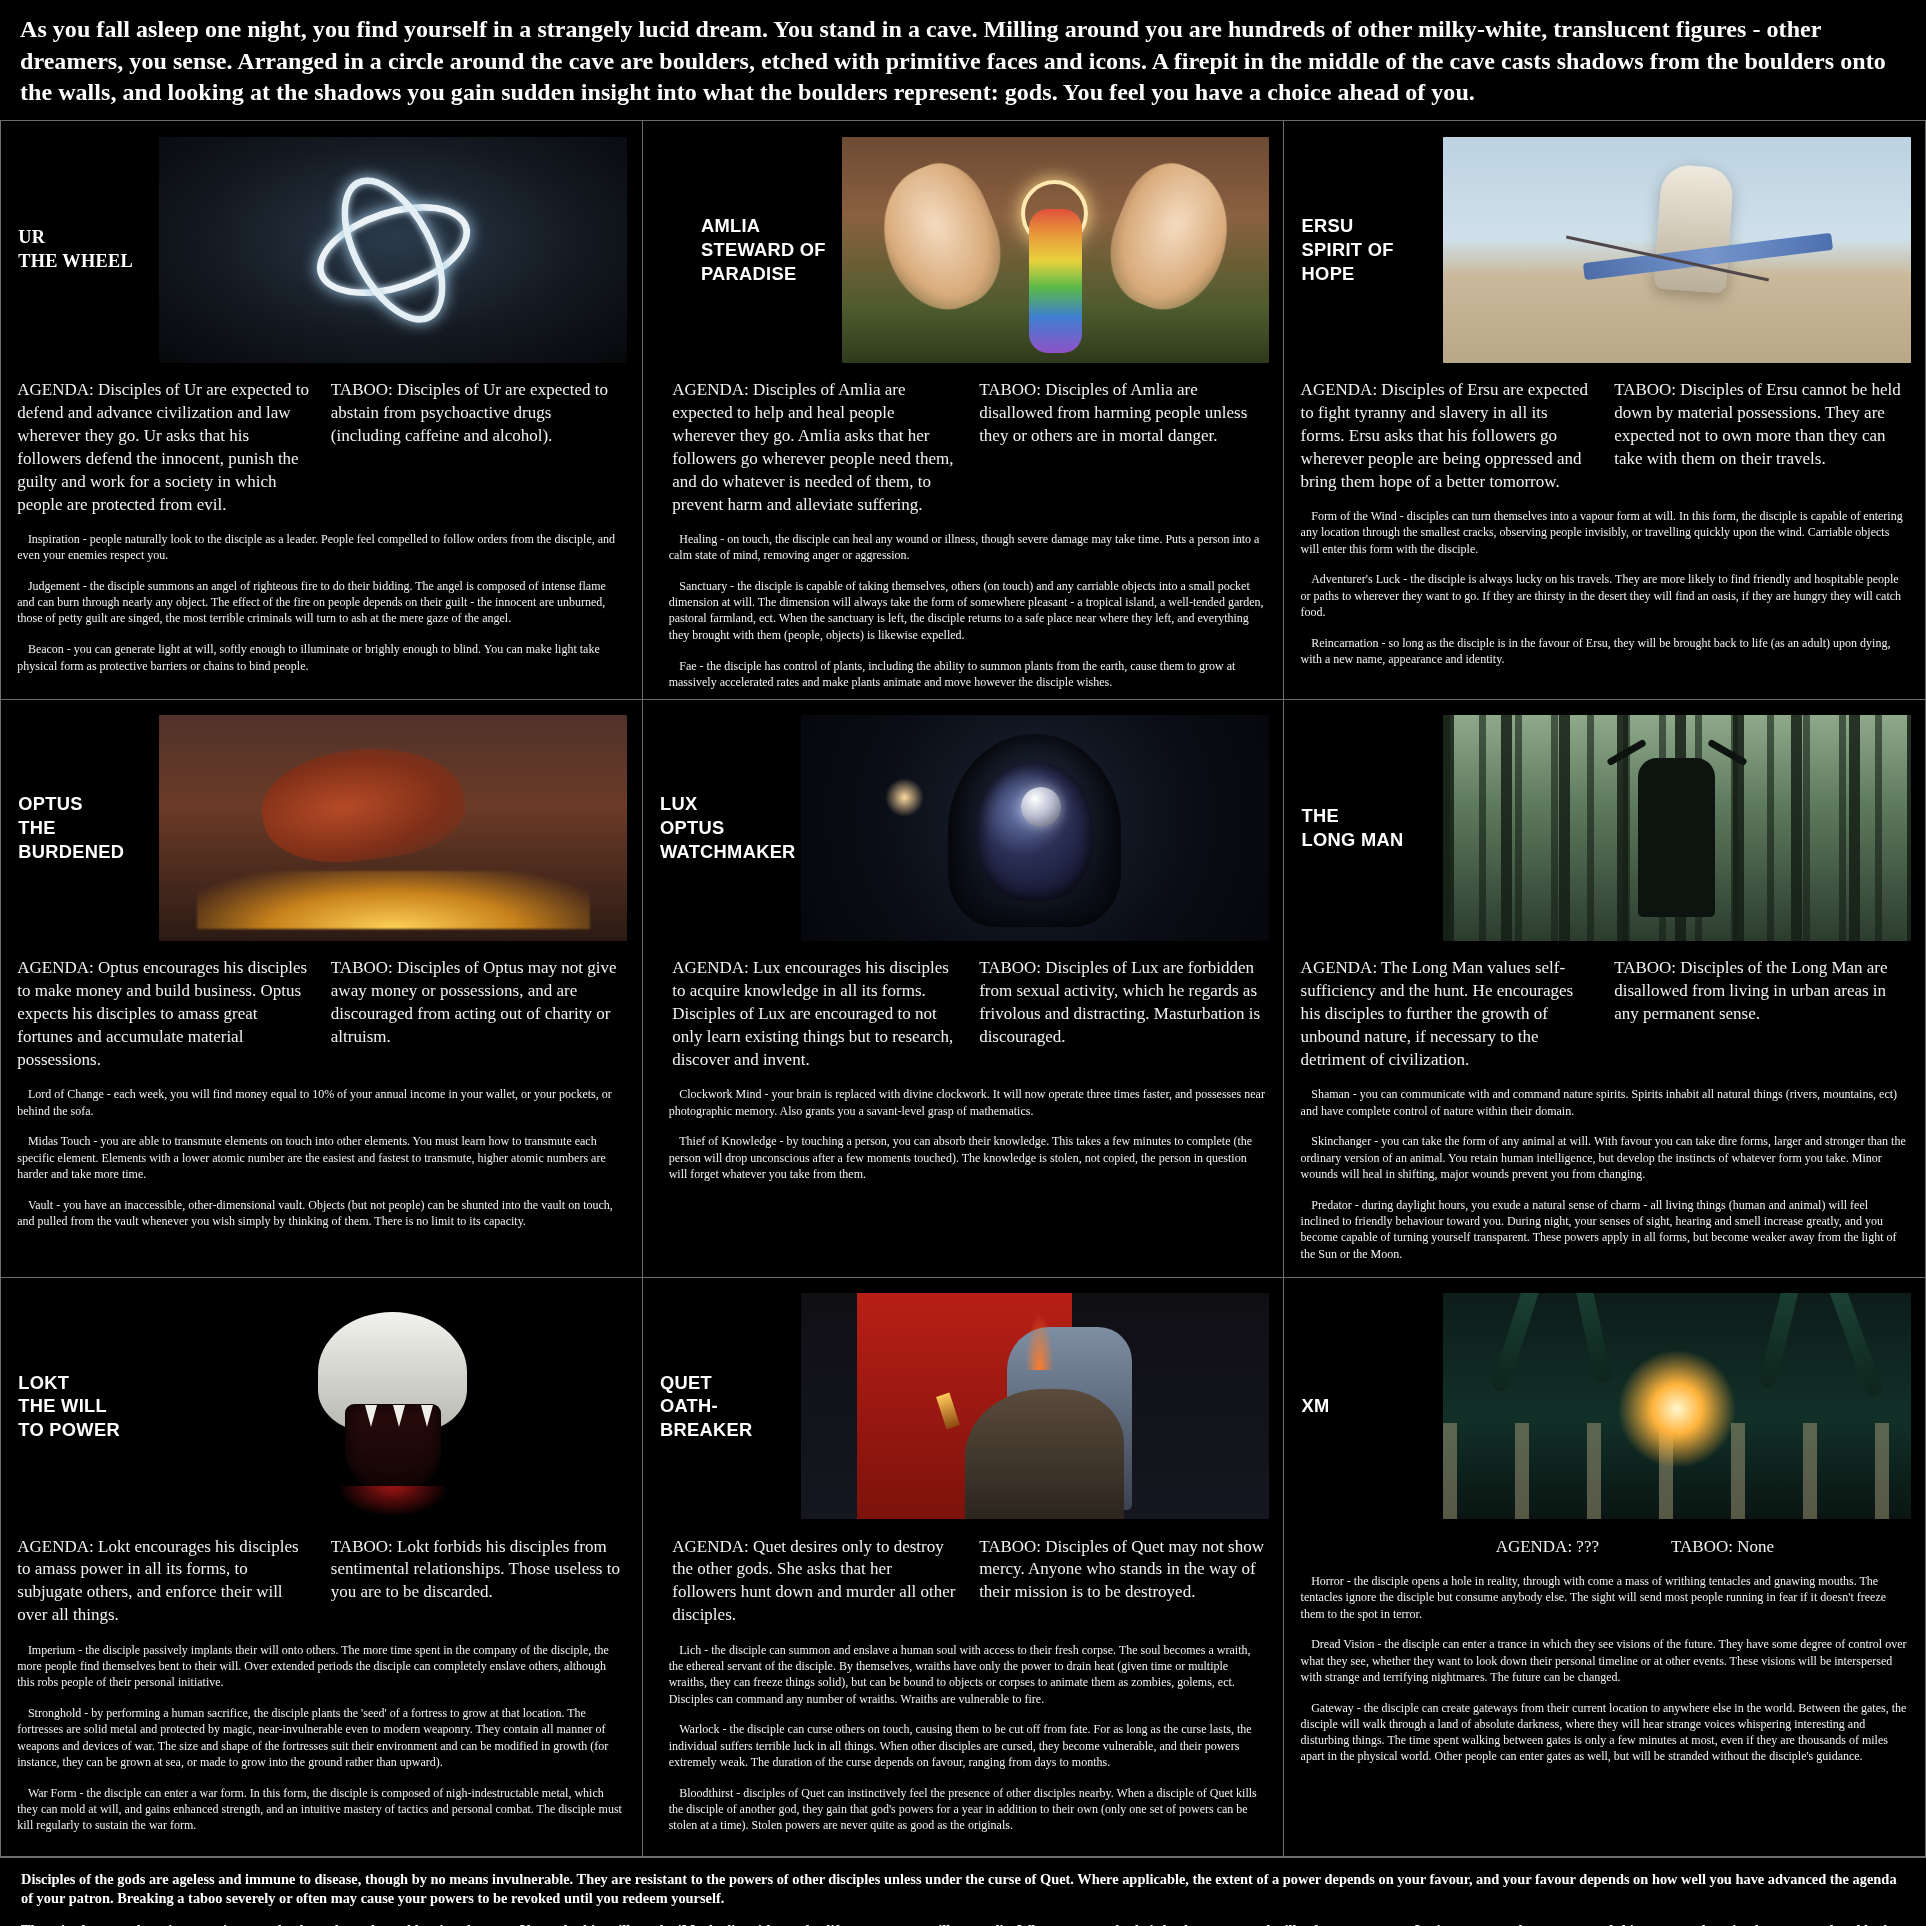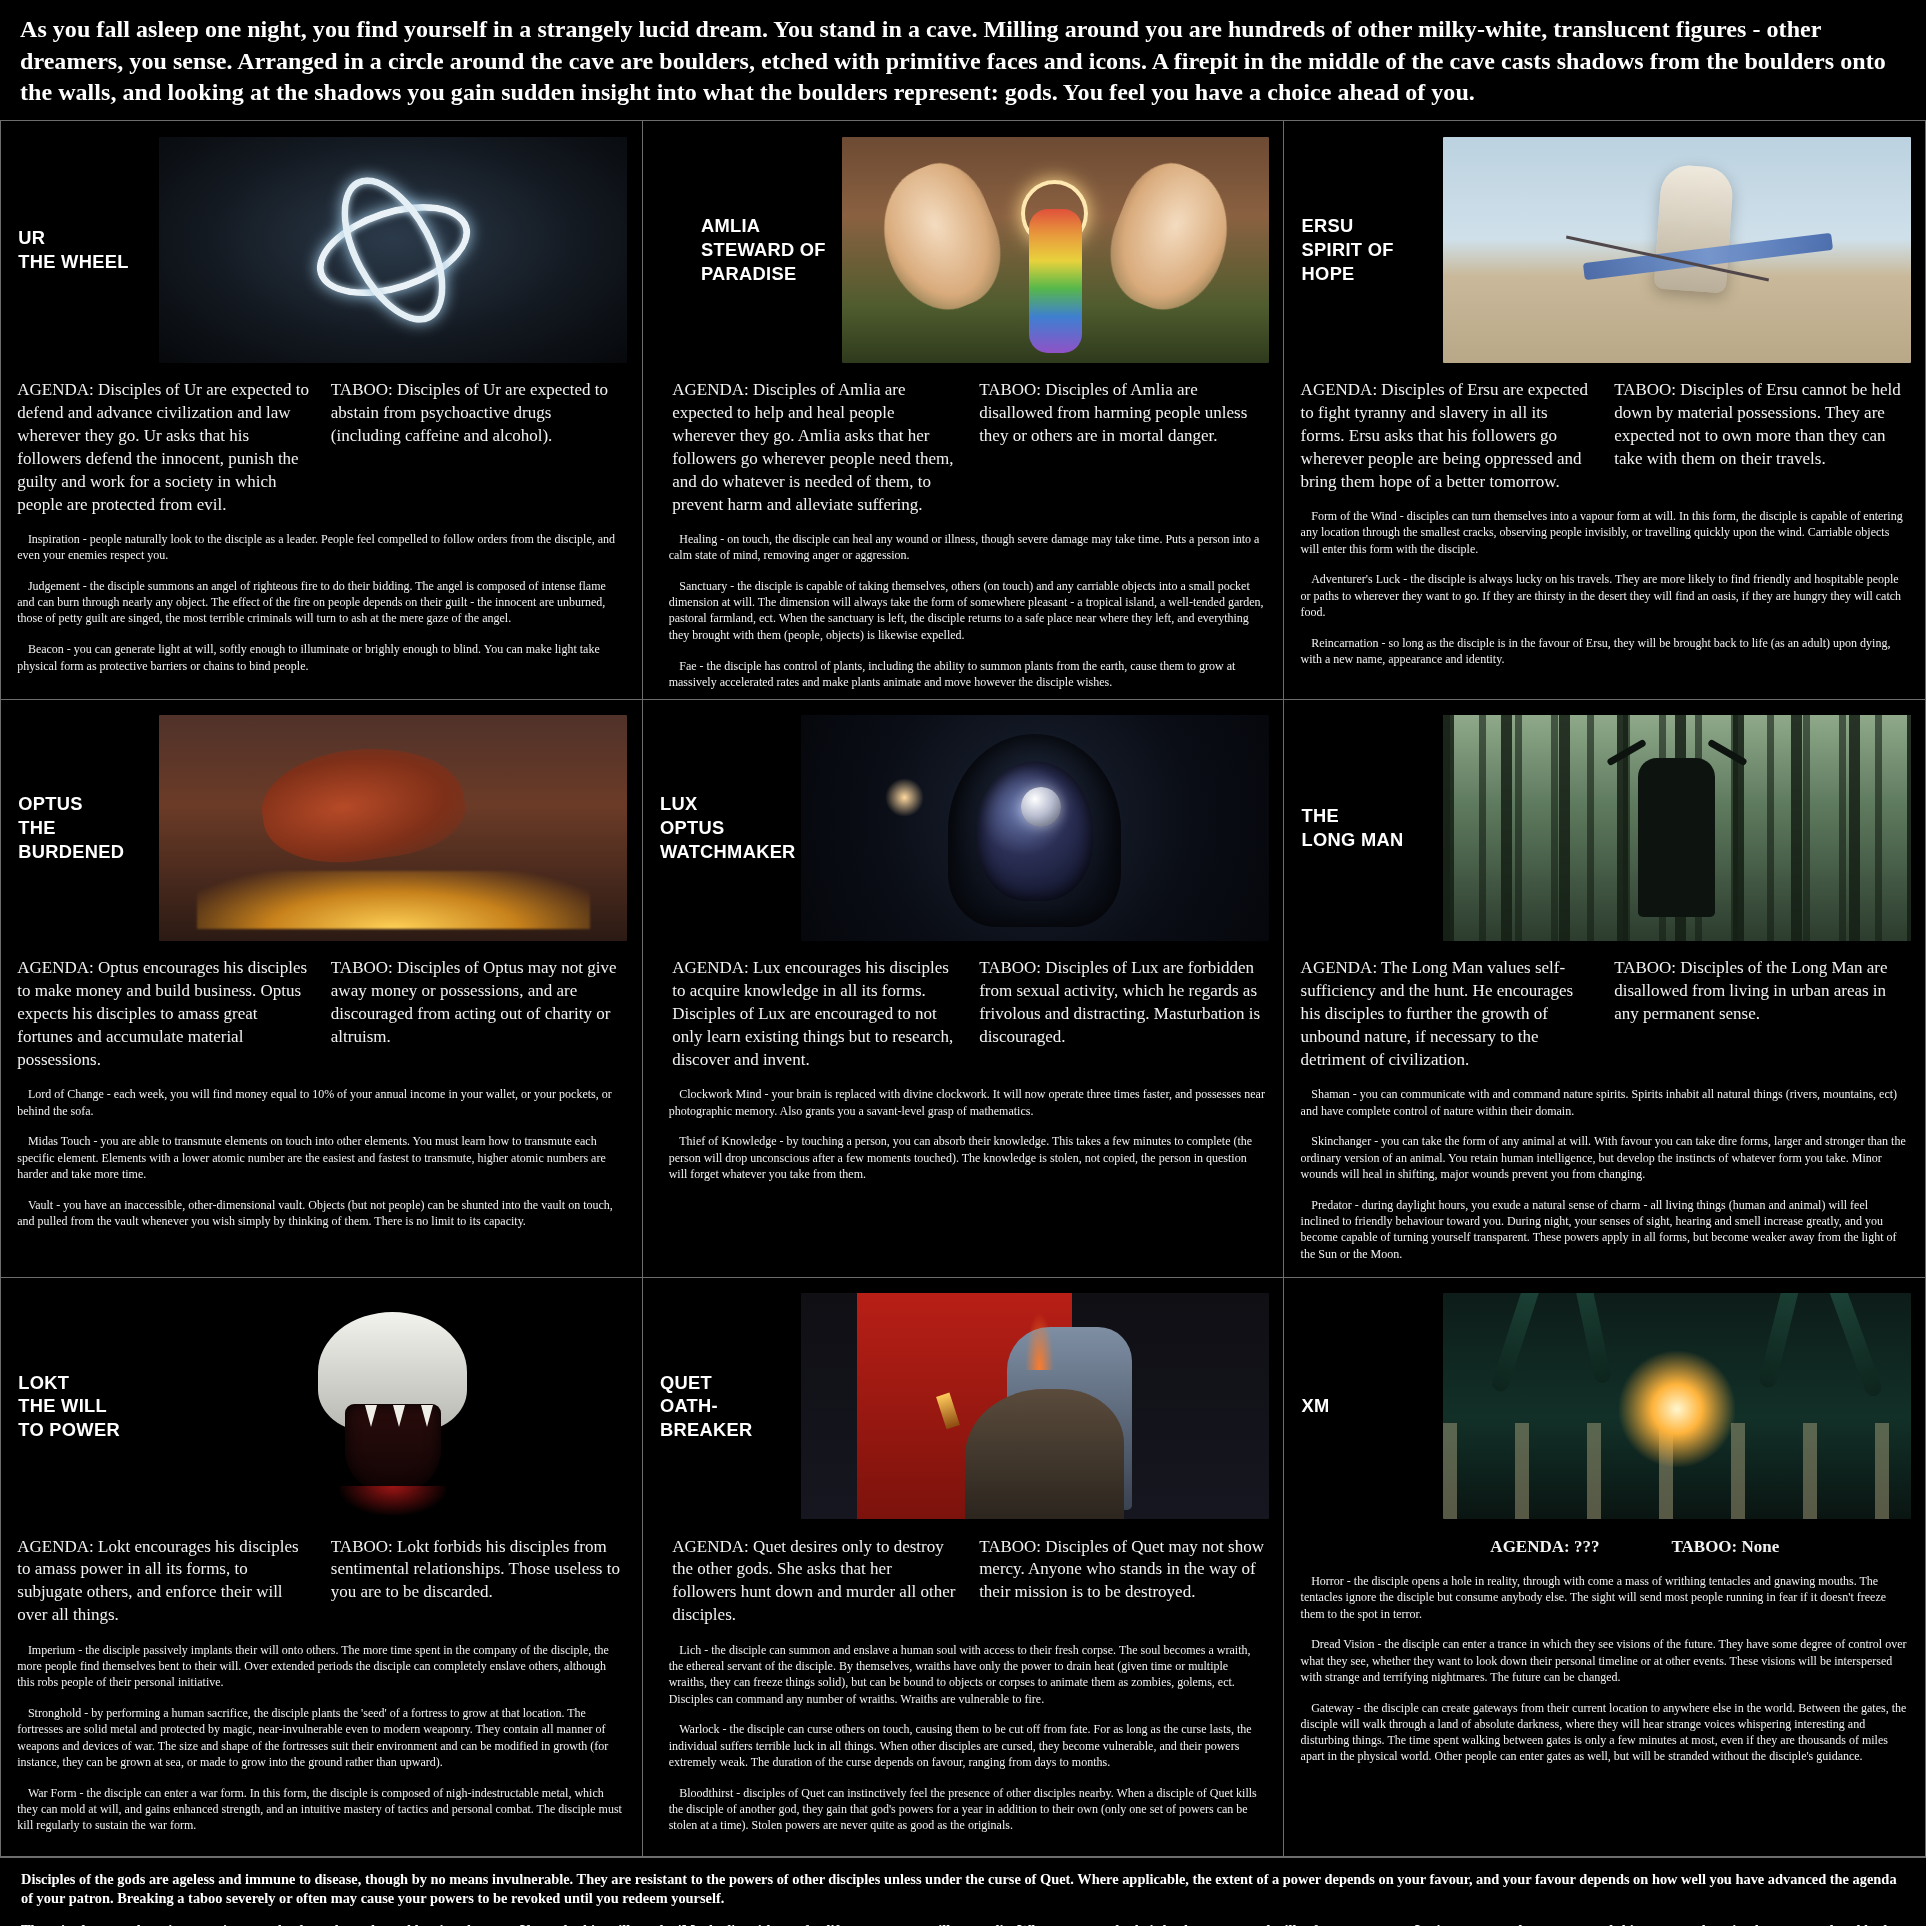--- a/index.html
+++ b/index.html
@@ -301,21 +301,21 @@
 <body>
 
 <div class="page">
 
   <div class="intro">As you fall asleep one night, you find yourself in a strangely lucid dream. You stand in a cave. Milling around you are hundreds of other milky-white, translucent figures - other dreamers, you sense. Arranged in a circle around the cave are boulders, etched with primitive faces and icons. A firepit in the middle of the cave casts shadows from the boulders onto the walls, and looking at the shadows you gain sudden insight into what the boulders represent: gods. You feel you have a choice ahead of you.</div>
 
   <div class="grid">
 
     <div class="cell">
       <div class="cell-top">
-        <div class="god-name" style="white-space: pre-line;">UR
+        <div class="god-name" style="white-space: pre-line; font-family: Liberation Serif, serif;">UR
 THE WHEEL</div>
         <div class="art art-ur">
           <div class="art-inner">
               <div class="ring"></div>
               <div class="ring2"></div>
             </div>
         </div>
       </div>
       <div class="agenda-row">
         <div class="agenda">AGENDA: Disciples of Ur are expected to defend and advance civilization and law wherever they go. Ur asks that his followers defend the innocent, punish the guilty and work for a society in which people are protected from evil.</div>
@@ -507,21 +507,21 @@
           <div class="art-inner">
             <div class="pillars"></div>
             <div class="tentacle" style="left:14%; top:-19px; transform:rotate(18deg);"></div>
             <div class="tentacle" style="left:30%; top:-29px; transform:rotate(-12deg);"></div>
             <div class="tentacle" style="right:26%; top:-24px; transform:rotate(14deg);"></div>
             <div class="tentacle" style="right:10%; top:-14.4px; transform:rotate(-20deg);"></div>
             <div class="burst"></div>
           </div>
         </div>
       </div>
-      <div class="agenda-row" style="justify-content:center; gap:72px; padding-left:67px;font-weight:bold;">
+      <div class="agenda-row" style="justify-content:center; gap:72px; padding-left:67px;">
         <div class="agenda" style="flex:0 0 auto;">AGENDA: ???</div>
         <div class="taboo" style="flex:0 0 auto;">TABOO: None</div>
       </div>
       <div class="powers">
         <div class="power">Horror - the disciple opens a hole in reality, through with come a mass of writhing tentacles and gnawing mouths. The tentacles ignore the disciple but consume anybody else. The sight will send most people running in fear if it doesn't freeze them to the spot in terror.</div>
         <div class="power">Dread Vision - the disciple can enter a trance in which they see visions of the future. They have some degree of control over what they see, whether they want to look down their personal timeline or at other events. These visions will be interspersed with strange and terrifying nightmares. The future can be changed.</div>
         <div class="power">Gateway - the disciple can create gateways from their current location to anywhere else in the world. Between the gates, the disciple will walk through a land of absolute darkness, where they will hear strange voices whispering interesting and disturbing things. The time spent walking between gates is only a few minutes at most, even if they are thousands of miles apart in the physical world. Other people can enter gates as well, but will be stranded without the disciple's guidance.</div>
       </div>
     </div>
 

